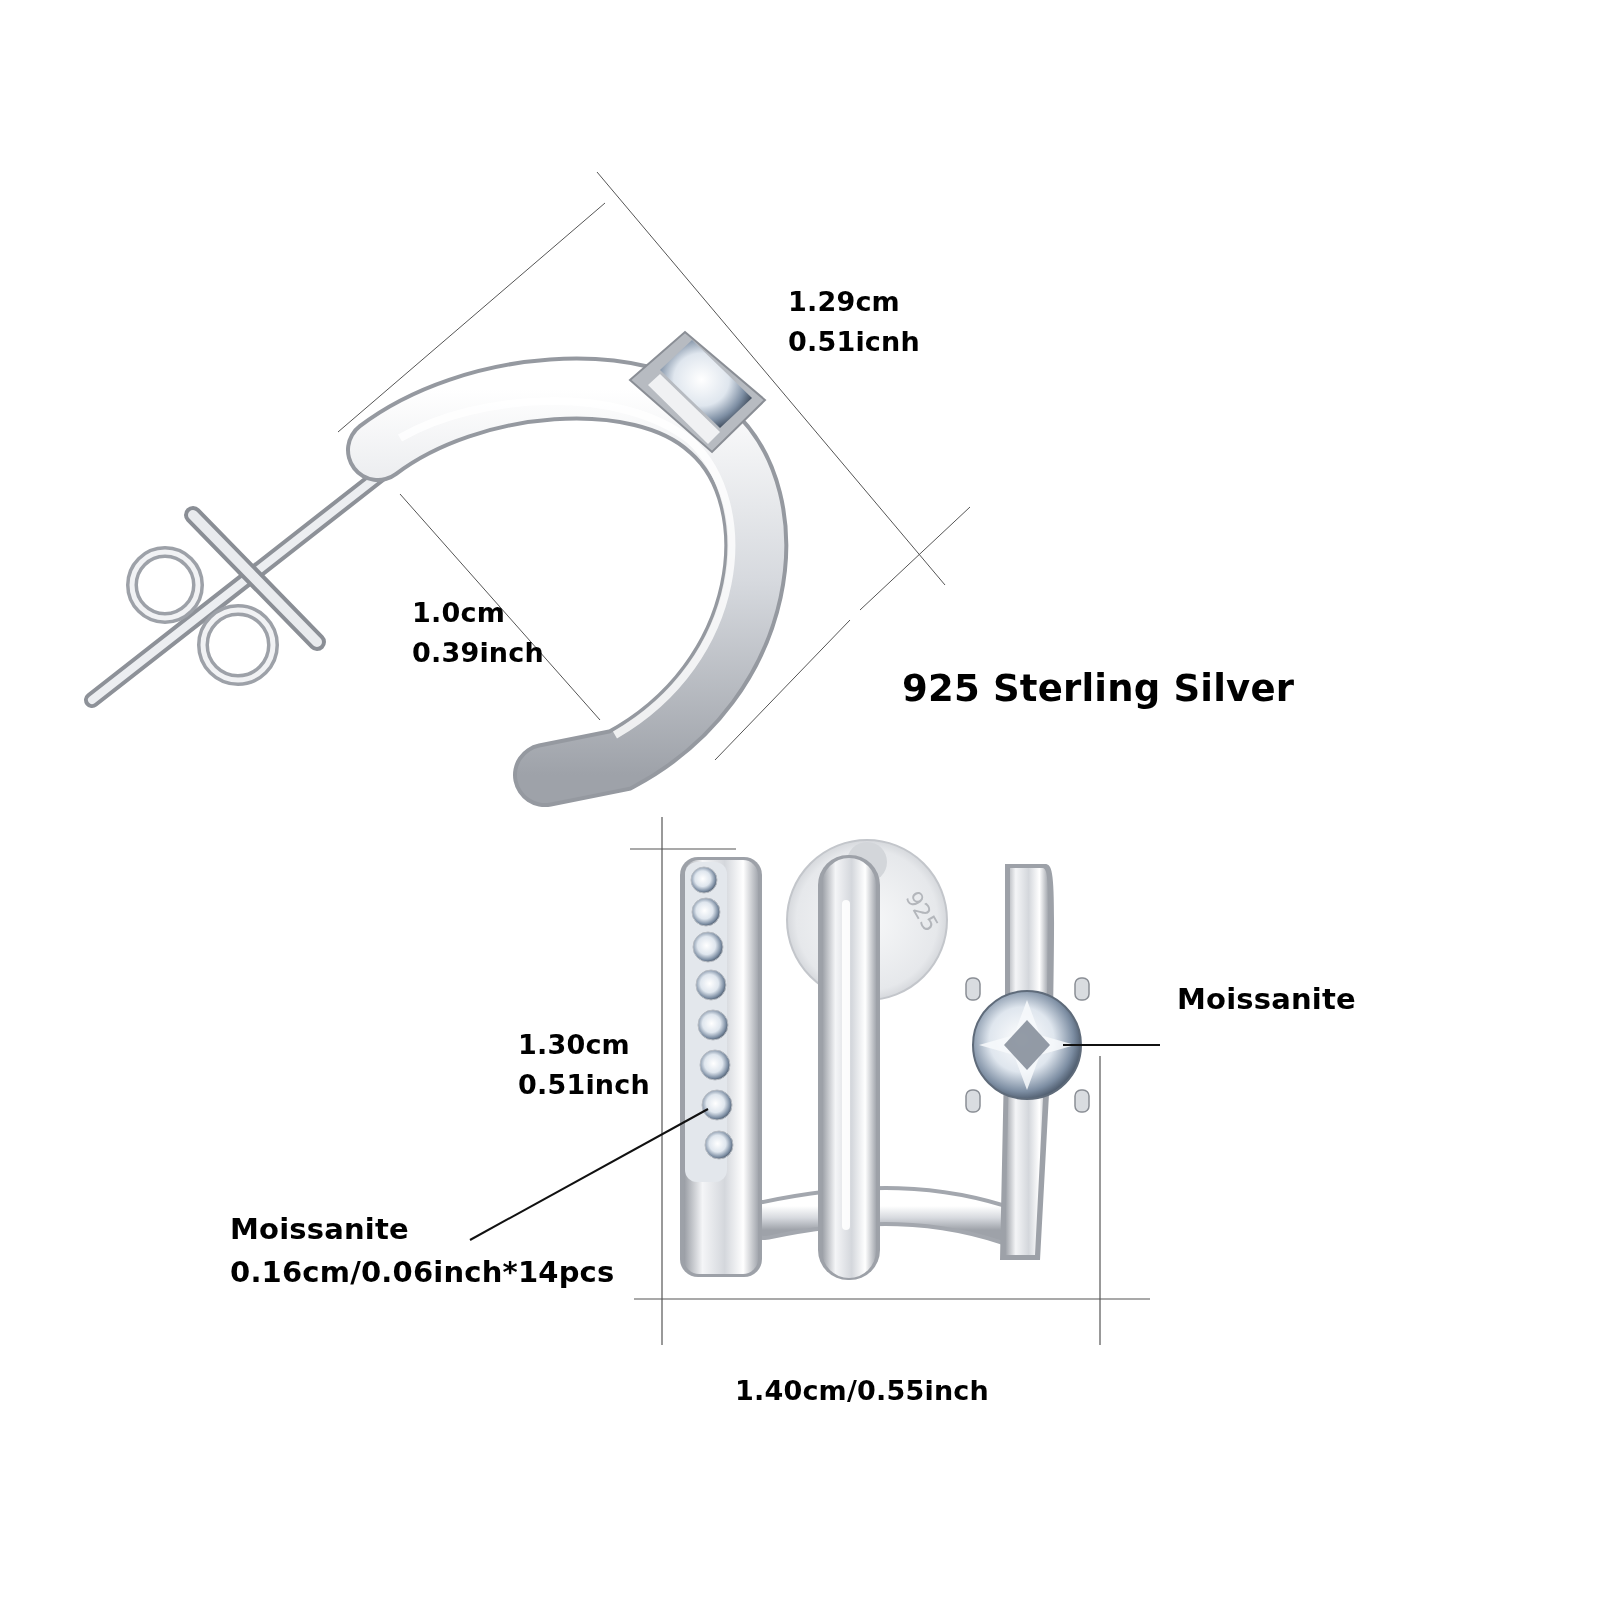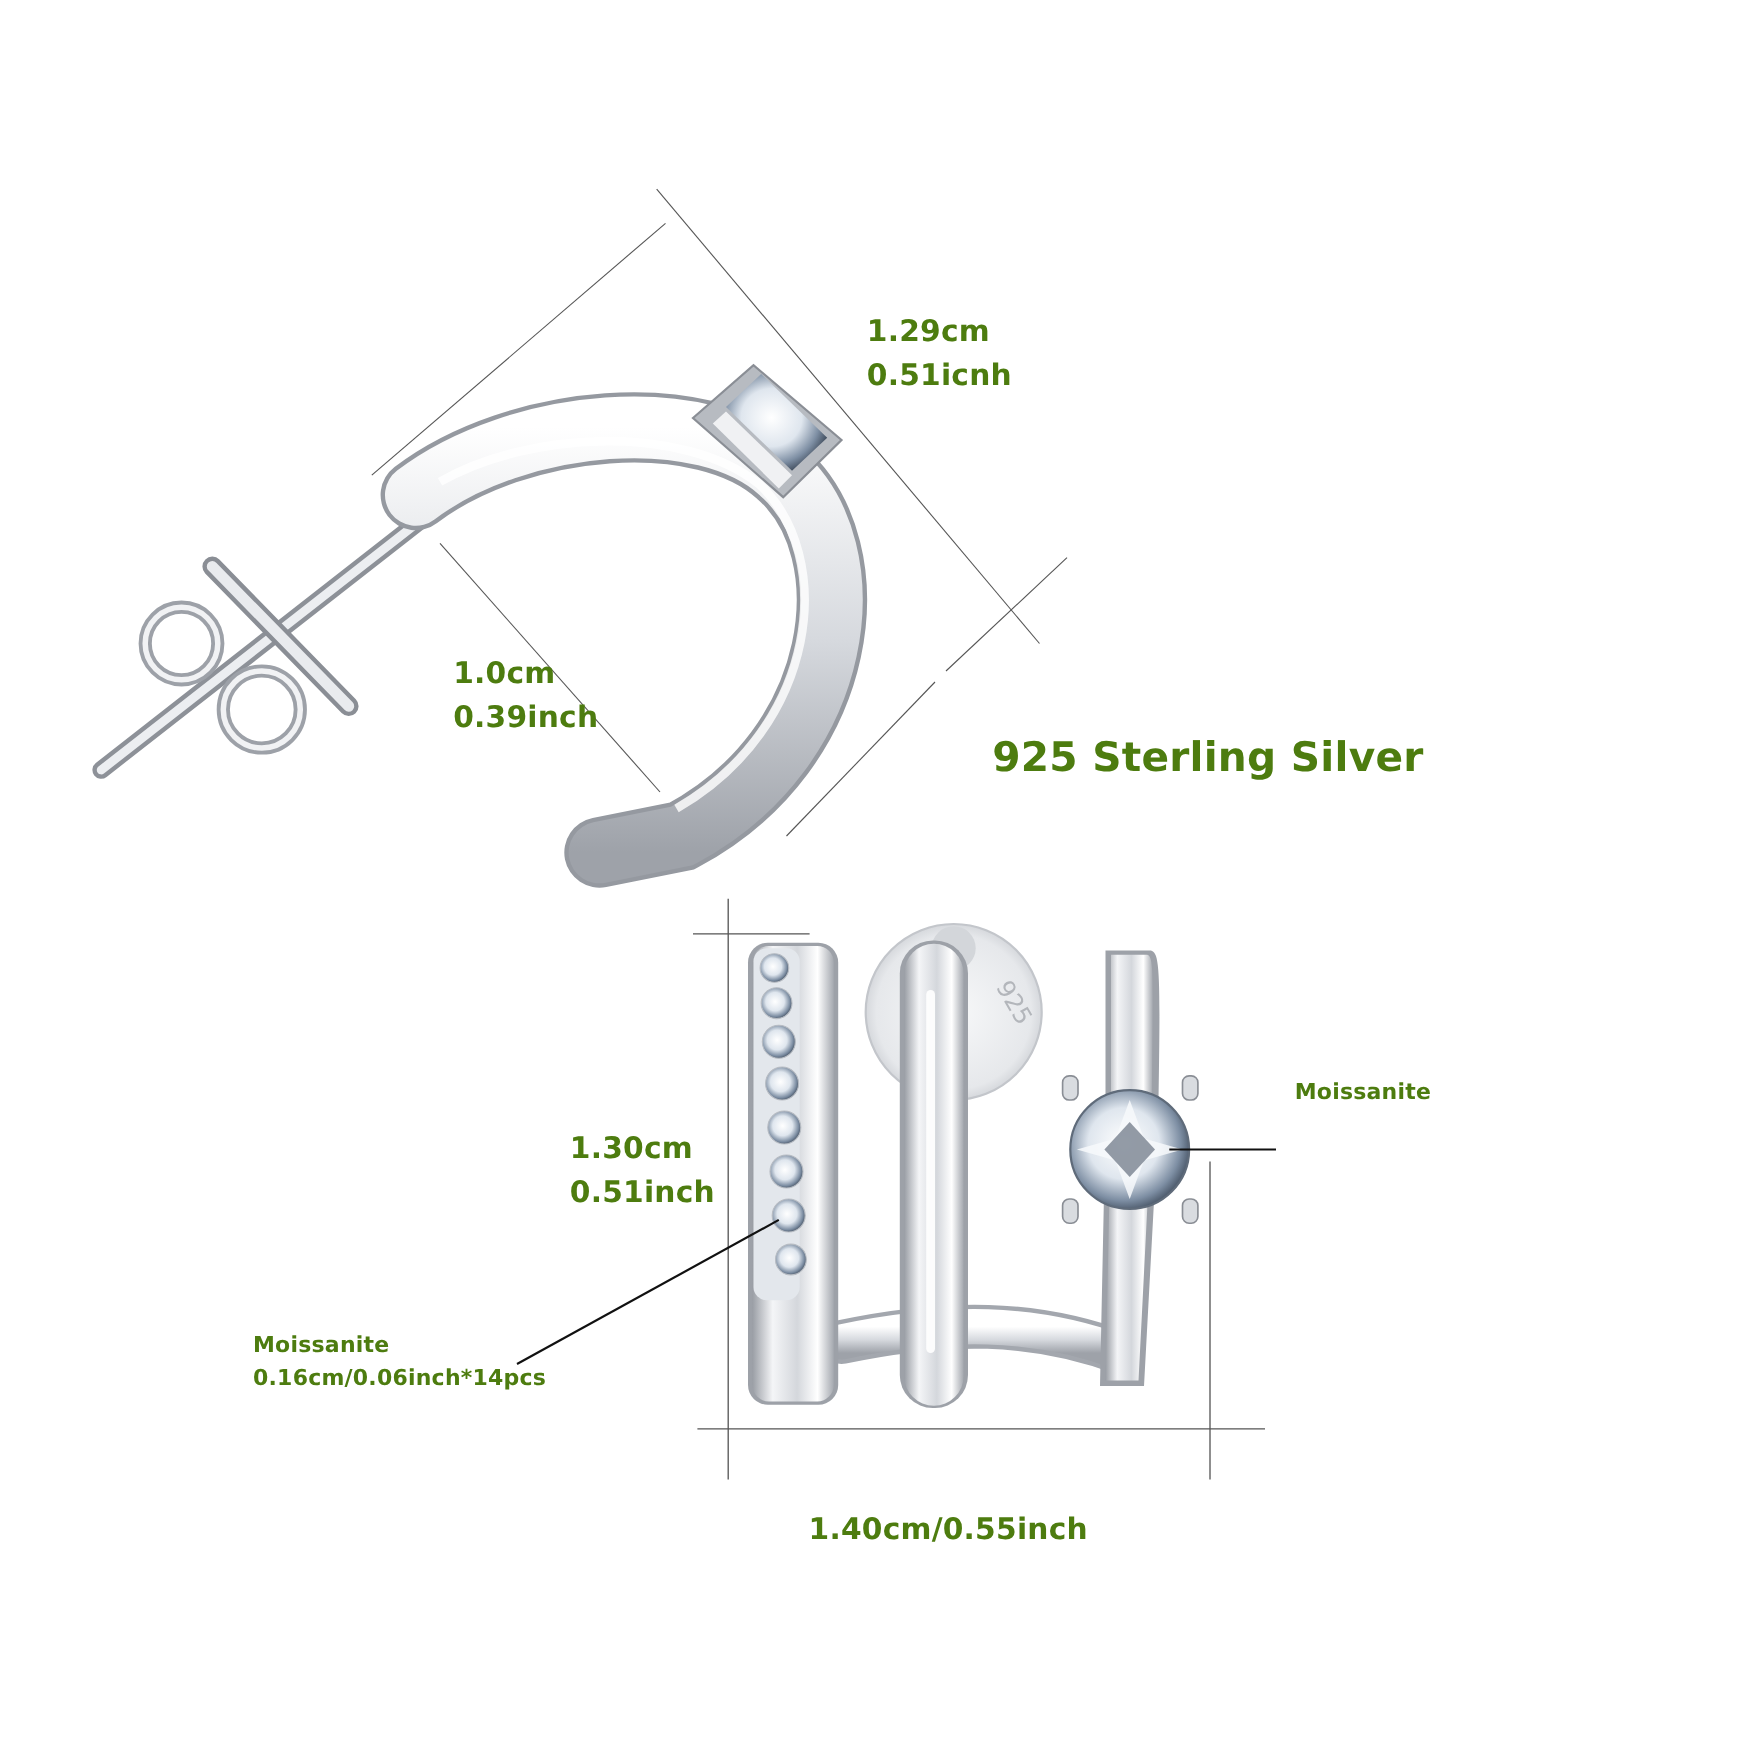--- a/index.html
+++ b/index.html
@@ -3,28 +3,28 @@
   <meta charset="utf-8">
   <style>
     html, body { margin: 0; padding: 0; }
     body {
       width: 1600px; height: 1600px; background: #ffffff;
       position: relative; overflow: hidden;
       font-family: "DejaVu Sans", sans-serif;
     }
     .canvas { position: absolute; left: 0; top: 0; width: 1600px; height: 1600px; }
     .label {
-      position: absolute; color: #4d7c0f; font-weight: bold;
+      position: absolute; color: #000000; font-weight: bold;
       font-family: "DejaVu Sans", sans-serif; line-height: 1.48;
       white-space: nowrap; letter-spacing: 0.2px;
     }
     .label span { display: block; }
     .l-md { font-size: 27px; }
     .l-lg { font-size: 37px; }
-    .l-mdb { font-size: 20px; }
+    .l-mdb { font-size: 29px; }
   </style>
 </head>
 <body>
 
 <svg class="canvas" viewBox="0 0 1600 1600" xmlns="http://www.w3.org/2000/svg">
   <defs>
     <linearGradient id="metal" x1="0" y1="0" x2="1" y2="0">
       <stop offset="0" stop-color="#9a9ea5"></stop>
       <stop offset="0.25" stop-color="#f4f5f7"></stop>
       <stop offset="0.55" stop-color="#d4d7dc"></stop>

